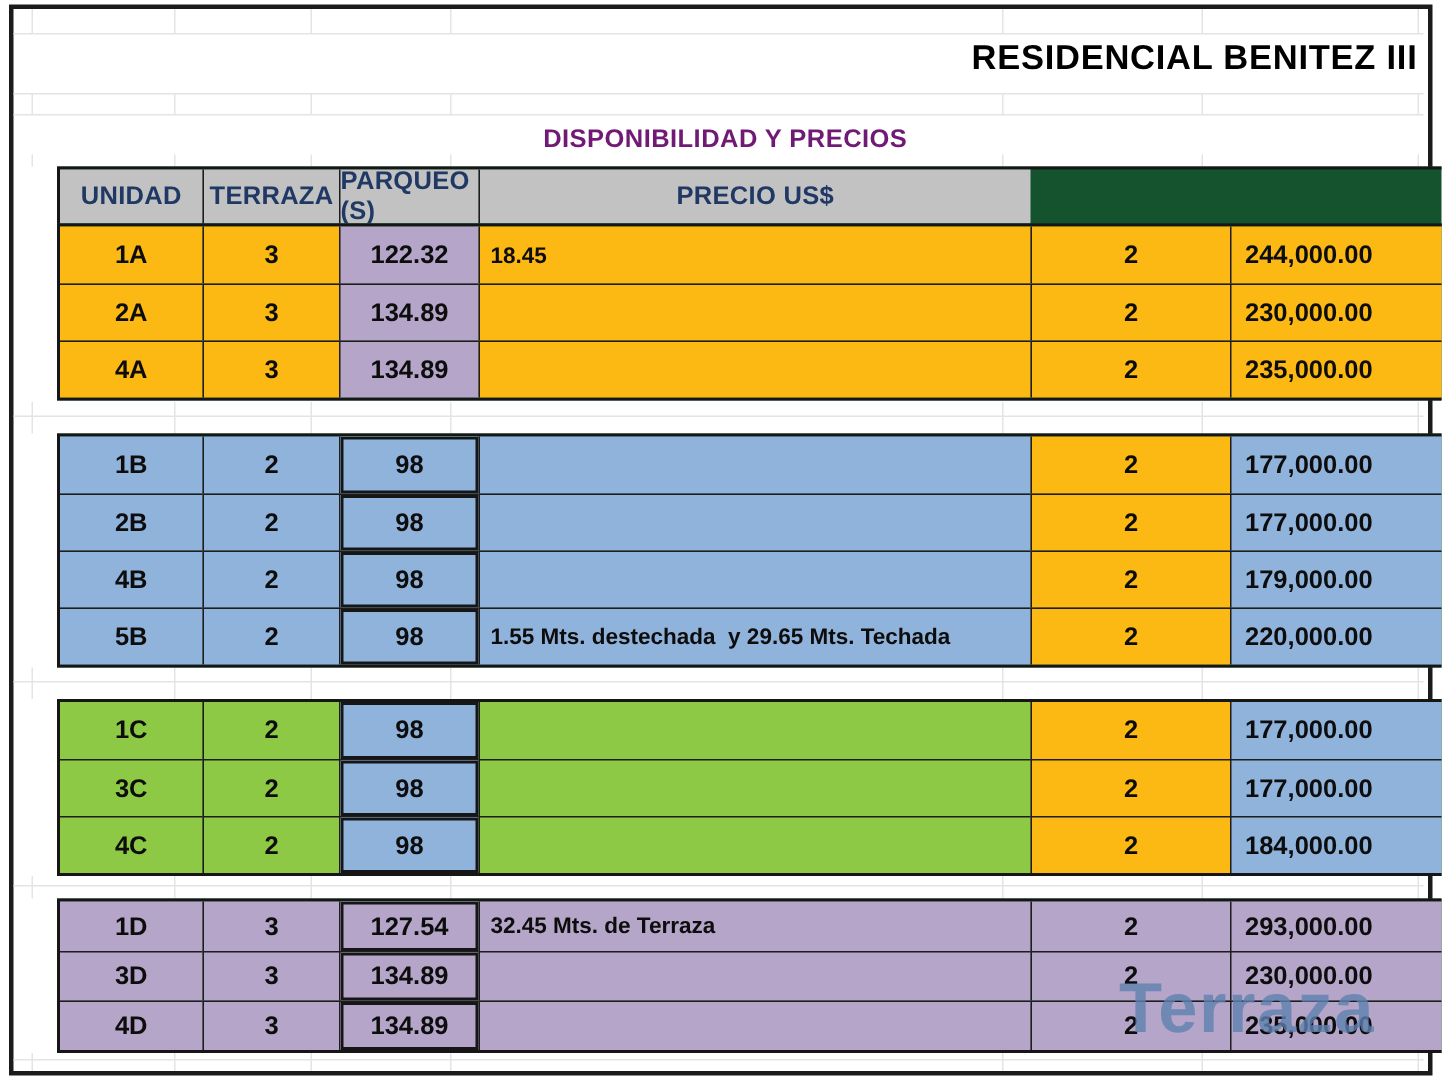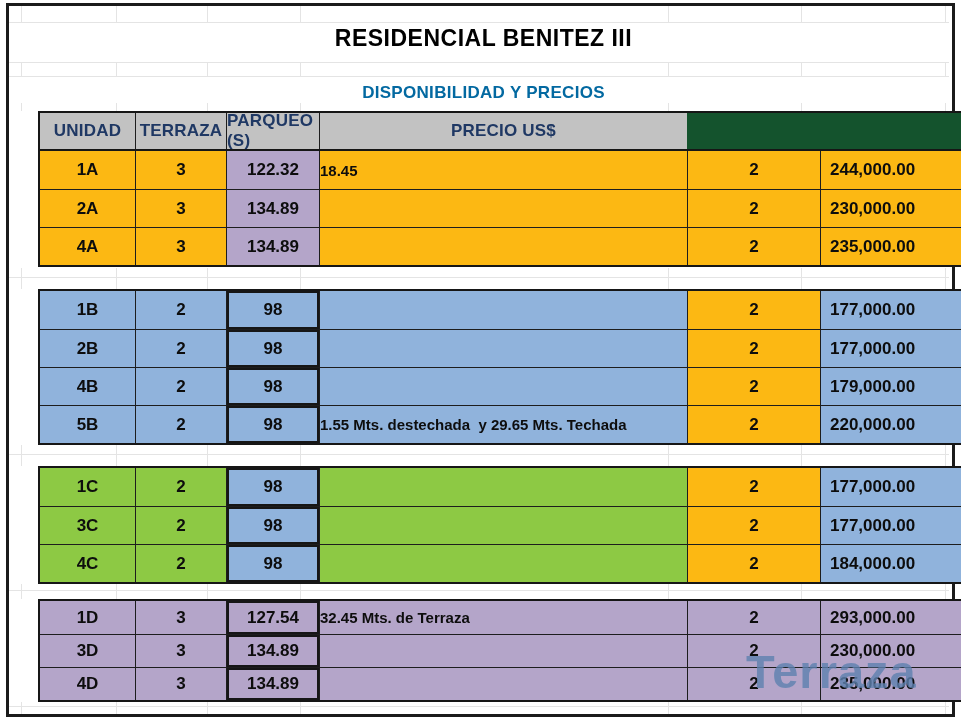--- a/index.html
+++ b/index.html
@@ -19,47 +19,47 @@
     background-image:
       linear-gradient(#e4e4e4,#e4e4e4),linear-gradient(#e4e4e4,#e4e4e4),
       linear-gradient(#e4e4e4,#e4e4e4),linear-gradient(#e4e4e4,#e4e4e4),
       linear-gradient(#e4e4e4,#e4e4e4),linear-gradient(#e4e4e4,#e4e4e4),
       linear-gradient(#e4e4e4,#e4e4e4);
     background-size:1px 100%;
     background-repeat:no-repeat;
     background-position:0 0,95px 0,186px 0,279px 0,647px 0,780px 0,924px 0;
   }
   .title{
-    position:absolute;left:22px;width:923px;top:25px;text-align:center;
+    position:absolute;left:22px;width:923px;top:25px;text-align:right;
     font-size:23px;font-weight:700;color:#000;letter-spacing:0.5px;
   }
   .subtitle{
     position:absolute;left:22px;width:923px;top:83px;text-align:center;
-    font-size:17px;font-weight:700;color:#0369a1;letter-spacing:0.3px;
+    font-size:17px;font-weight:700;color:#701a75;letter-spacing:0.3px;
   }
   .tbl{
     position:absolute;left:38px;display:grid;
     grid-template-columns:95px 91px 93px 368px 133px 143px;
     border:2px solid #161616;box-sizing:content-box;background:#14532d;
   }
   .row{display:contents;}
   .cell{
     display:flex;align-items:center;justify-content:center;
     font-weight:700;font-size:17px;color:#0d0d0d;
     border-top:1px solid #1d1d1d;border-left:1px solid #1d1d1d;
     box-sizing:border-box;overflow:hidden;
   }
   .thead .cell:first-child, .c-unidad{border-left:0;}
   .thead .cell:nth-child(-n+6){border-top:0;}
   .row:first-child .cell{border-top:0;}
   .thead{grid-auto-rows:36px;}
   .thead .cell{background:#c2c2c2;color:#1f3864;font-size:17px;letter-spacing:0.2px;}
   .grp{grid-auto-rows:38px;}
   .g-d{grid-auto-rows:33px;}
-  .c-terraza{justify-content:flex-start;font-size:15px;white-space:pre;}
+  .c-terraza{justify-content:flex-start;padding-left:7px;font-size:15px;white-space:pre;}
   .c-precio{justify-content:flex-start;padding-left:9px;}
   
   .g-a .cell{background:#fcb813;}
   .g-a .c-mts{background:#b4a5c9;}
   .g-b .cell{background:#90b3dc;}
   .g-b .c-parqueo{background:#fcb813;}
   .g-c .cell{background:#8dc944;}
   .g-c .c-mts{background:#90b3dc;}
   .g-c .c-parqueo{background:#fcb813;}
   .g-c .c-precio{background:#90b3dc;}

